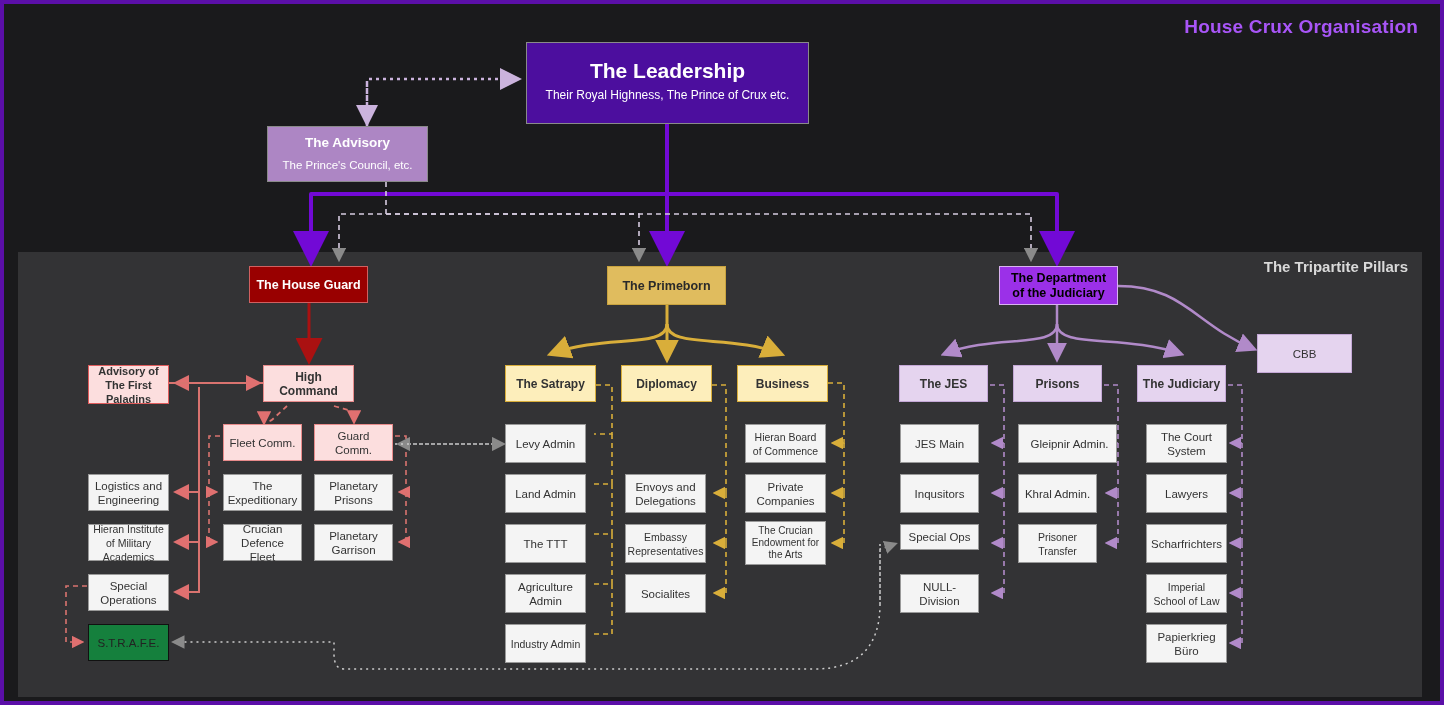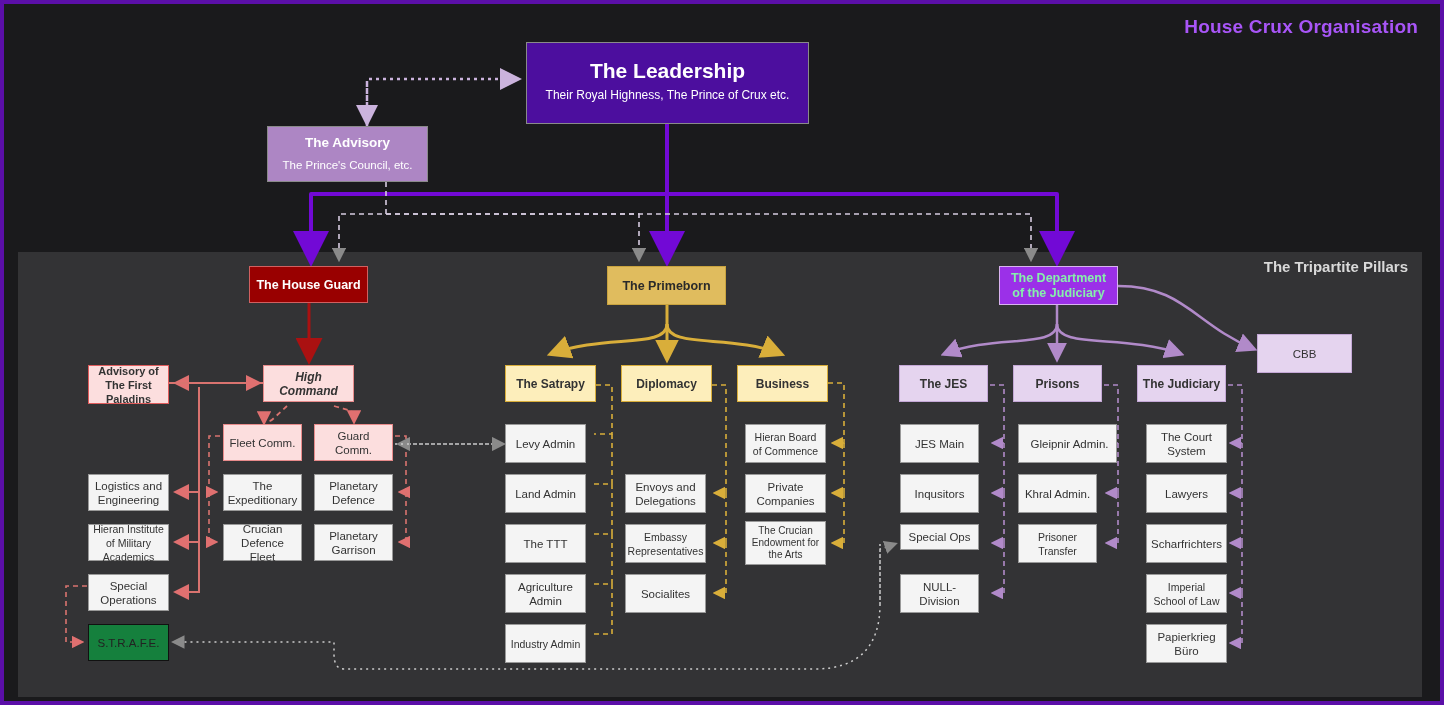--- a/index.html
+++ b/index.html
@@ -78,28 +78,28 @@
     background:#990000; border:1px solid #d06060; color:#fff;
     font-size:12.5px; font-weight:bold;
   }
   #n-primeborn {
     left:603px; top:262px; width:119px; height:39px;
     background:#e0bc5e; border:1px solid #c9a33f; color:#2a2a2a;
     font-size:12.5px; font-weight:bold;
   }
   #n-judiciary-dept {
     left:995px; top:262px; width:119px; height:39px;
-    background:#9b30e8; border:1px solid #d9b3f0; color:#86efac;
+    background:#9b30e8; border:1px solid #d9b3f0; color:#000000;
     font-size:12.5px; font-weight:bold; line-height:15px;
   }
 
   
   .hg-accent { background:#fcdede; border:1px solid #e88b8b; color:#333; }
   .hg-advisory { background:#fcdede; border:1px solid #e05c5c; color:#333; font-weight:bold; font-size:11px; }
-  .hg-head { background:#fcdede; border:1px solid #e88b8b; color:#333; font-size:12px; font-weight:bold;font-style:italic; }
+  .hg-head { background:#fcdede; border:1px solid #e88b8b; color:#333; font-size:12px; font-weight:bold; }
   .strafe { background:#15803d; border:1px solid #111; color:#222; }
 
   
   .pb-head { background:#fdeebb; border:1px solid #d9ae3a; color:#333; font-size:12px; font-weight:bold; }
 
   
   .jd-head { background:#e5d4ef; border:1px solid #c4a8d6; color:#333; font-size:12px; font-weight:bold; }
   .cbb { background:#e5d4ef; border:1px solid #c4a8d6; color:#333; font-size:11.5px; }
 </style>
 </head>
@@ -234,21 +234,21 @@
   <div class="node" style="left:84px;top:470px;width:81px;height:37px;">Logistics and Engineering</div>
   <div class="node" style="left:84px;top:520px;width:81px;height:37px;font-size:10.5px;">Hieran Institute of Military Academics</div>
   <div class="node" style="left:84px;top:570px;width:81px;height:37px;">Special Operations</div>
   <div class="node strafe" style="left:84px;top:620px;width:81px;height:37px;">S.T.R.A.F.E.</div>
 
   <div class="node hg-accent" style="left:219px;top:420px;width:79px;height:37px;">Fleet Comm.</div>
   <div class="node" style="left:219px;top:470px;width:79px;height:37px;">The Expeditionary</div>
   <div class="node" style="left:219px;top:520px;width:79px;height:37px;">Crucian Defence Fleet</div>
 
   <div class="node hg-accent" style="left:310px;top:420px;width:79px;height:37px;">Guard Comm.</div>
-  <div class="node" style="left:310px;top:470px;width:79px;height:37px;">Planetary Defence</div>
+  <div class="node" style="left:310px;top:470px;width:79px;height:37px;">Planetary Prisons</div>
   <div class="node" style="left:310px;top:520px;width:79px;height:37px;">Planetary Garrison</div>
 
   <div class="node pb-head" style="left:501px;top:361px;width:91px;height:37px;">The Satrapy</div>
   <div class="node" style="left:501px;top:420px;width:81px;height:39px;">Levy Admin</div>
   <div class="node" style="left:501px;top:470px;width:81px;height:39px;">Land Admin</div>
   <div class="node" style="left:501px;top:520px;width:81px;height:39px;">The TTT</div>
   <div class="node" style="left:501px;top:570px;width:81px;height:39px;">Agriculture Admin</div>
   <div class="node" style="left:501px;top:620px;width:81px;height:39px;font-size:10.5px;">Industry Admin</div>
 
   <div class="node pb-head" style="left:617px;top:361px;width:91px;height:37px;">Diplomacy</div>

